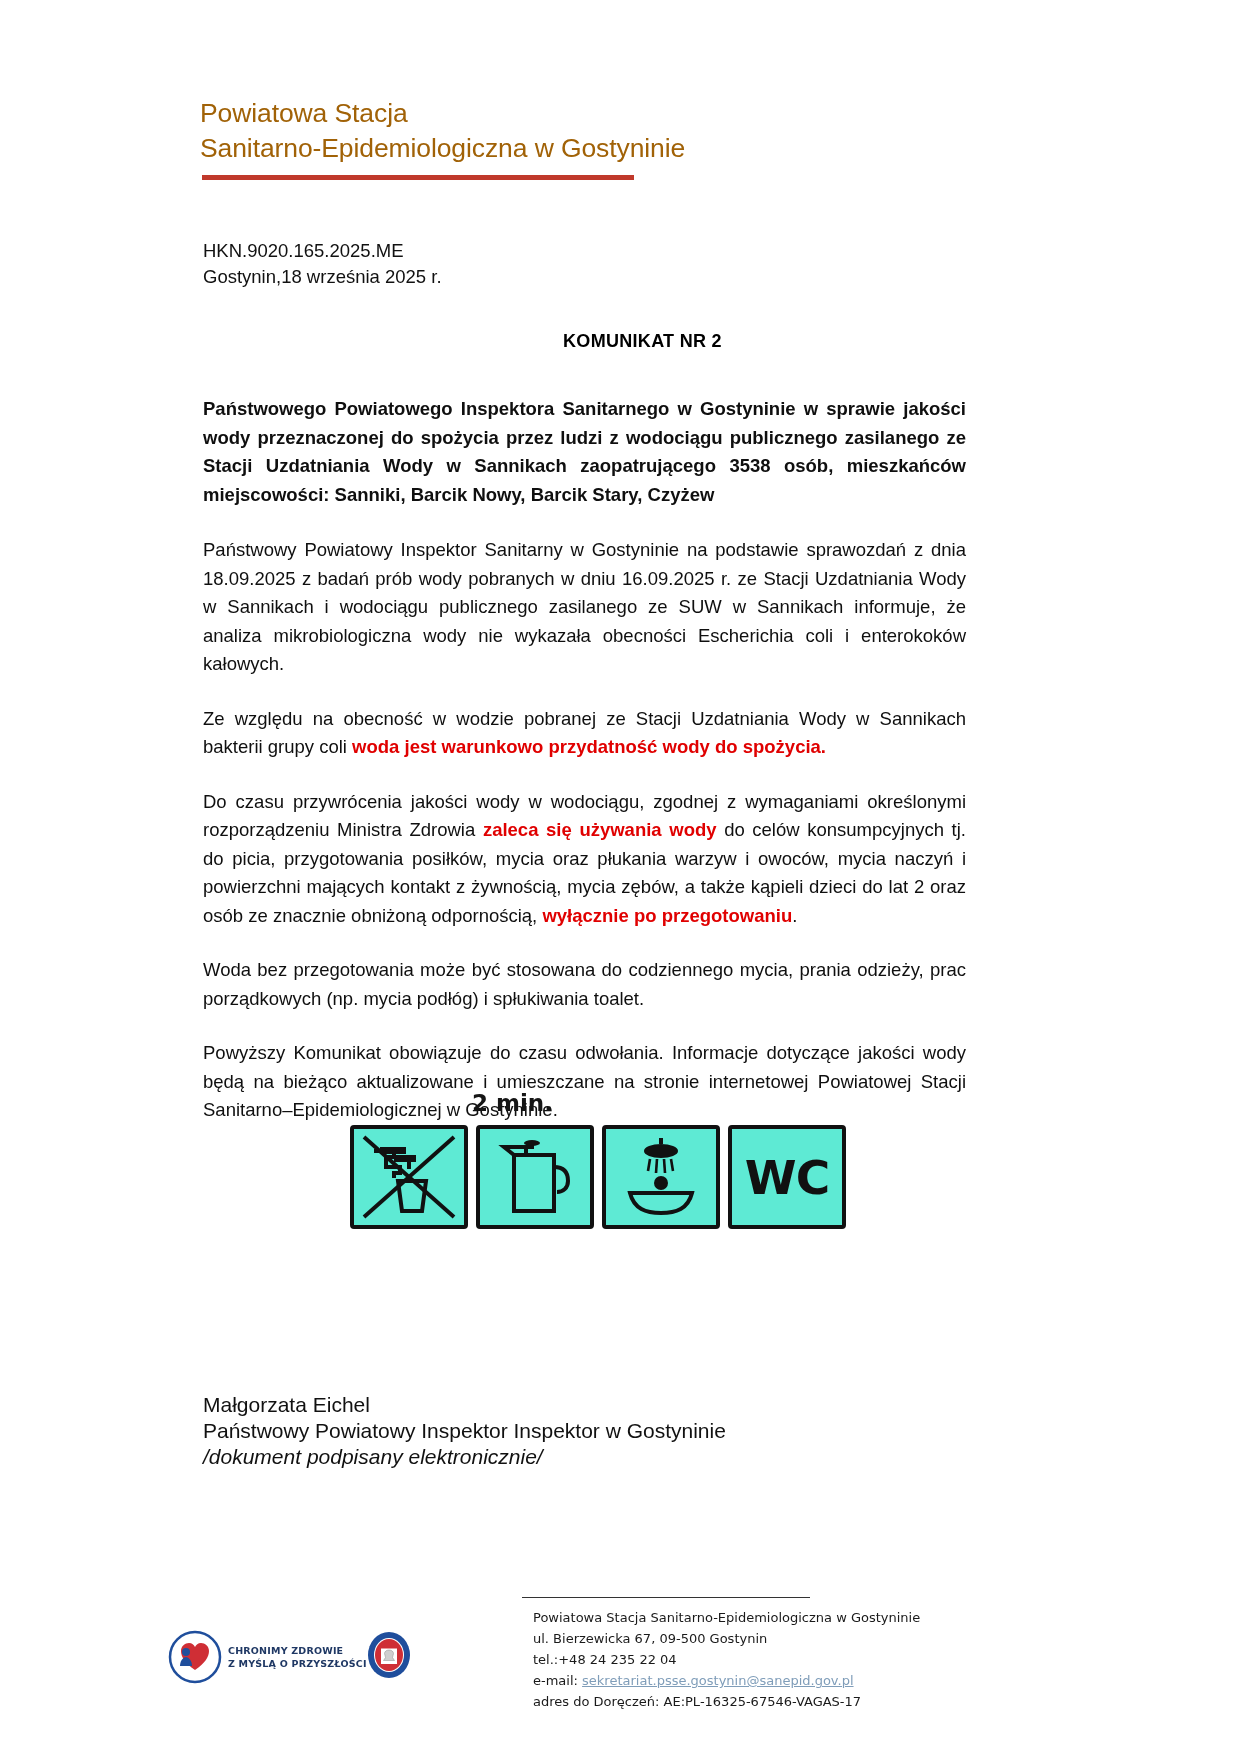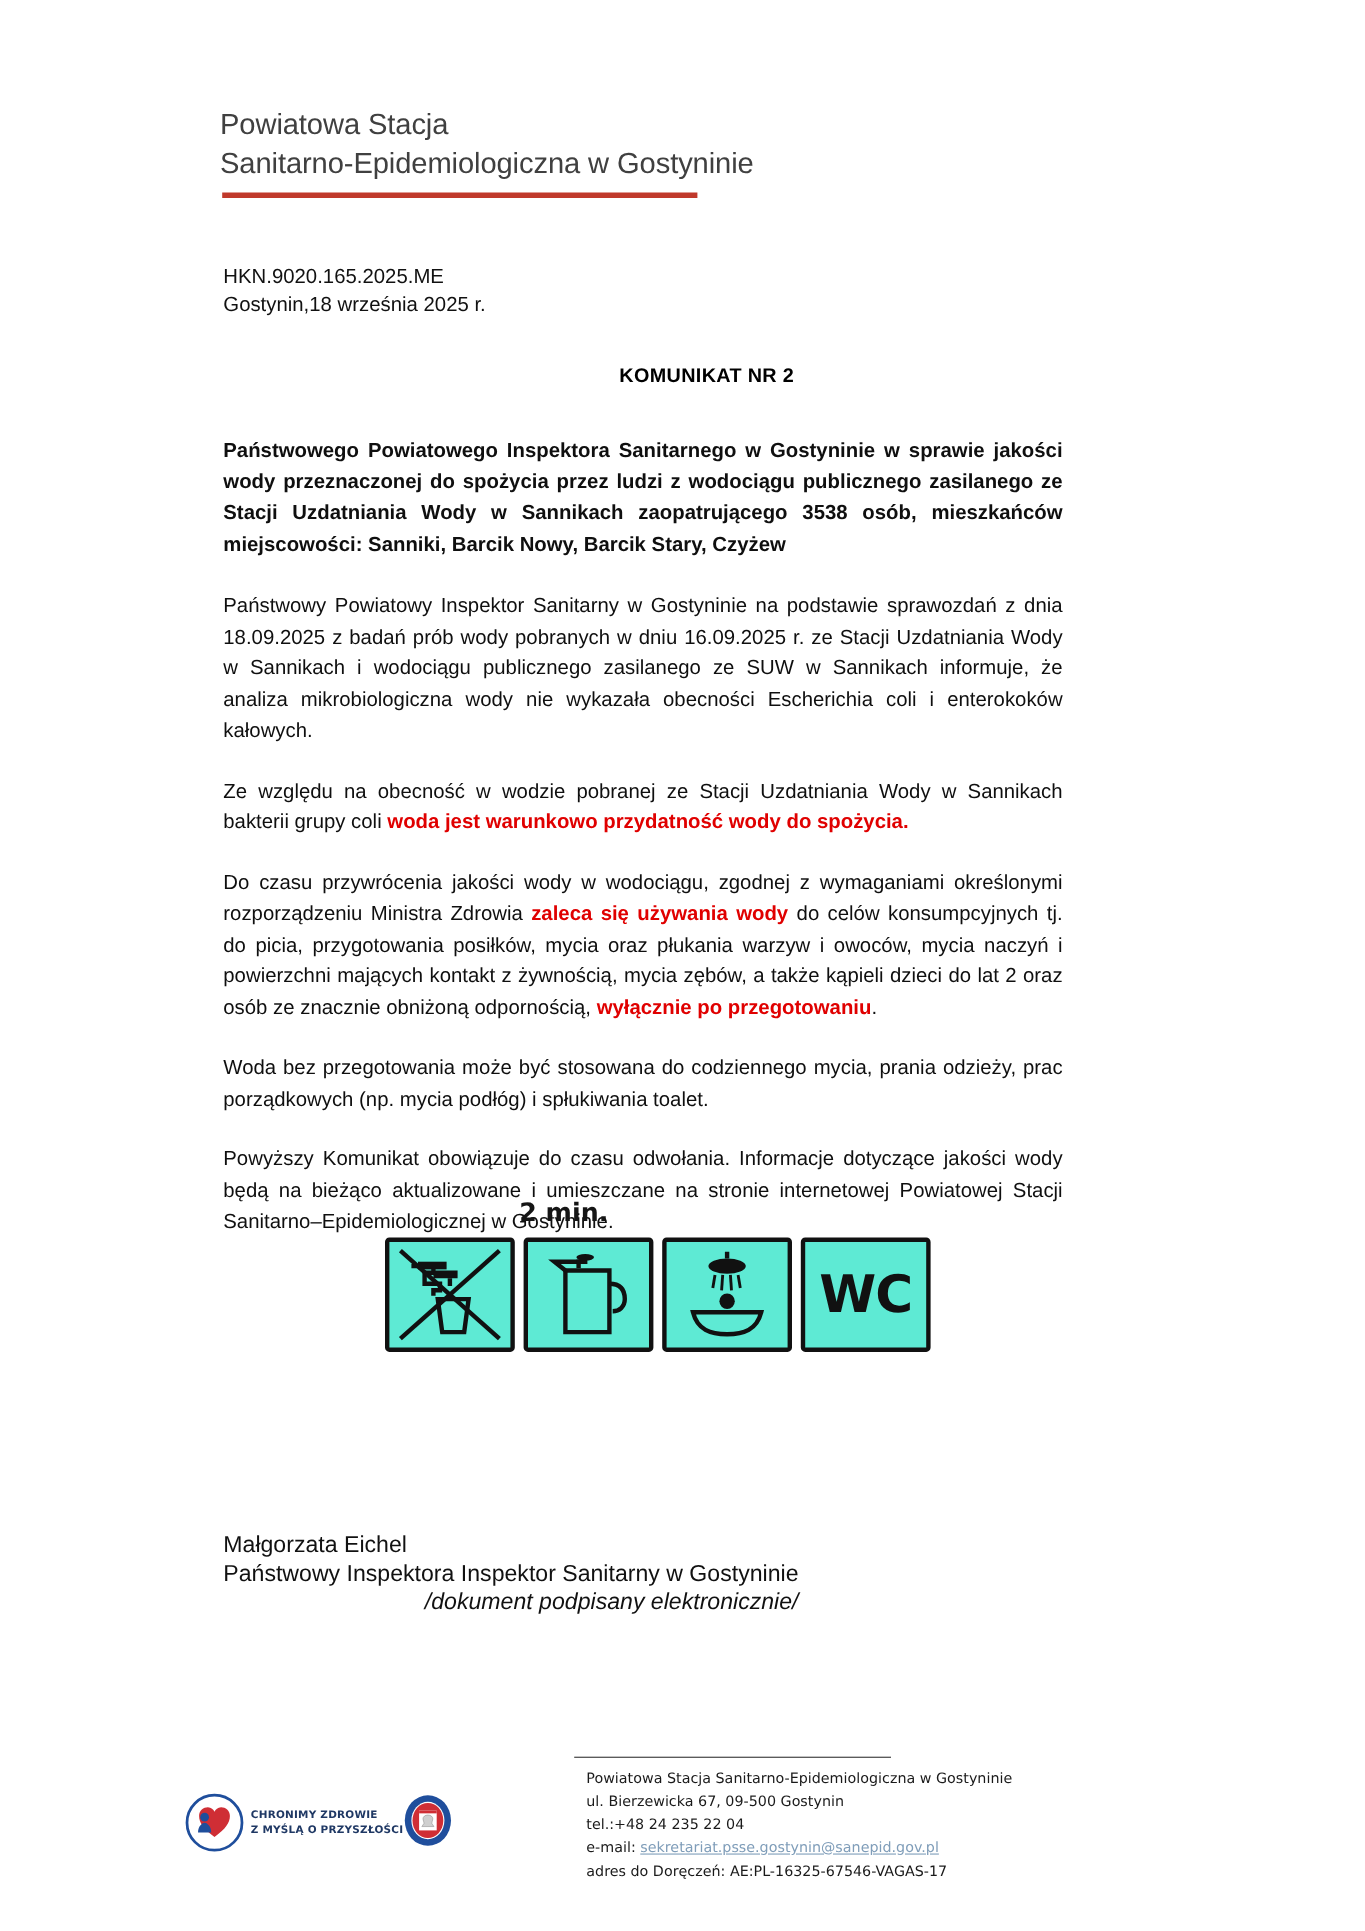--- a/index.html
+++ b/index.html
@@ -42,21 +42,21 @@
 
   .letterhead-text {
     margin-left: 14px;
     padding-top: 8px;
     flex: 1 1 auto;
   }
   .lh-line {
     font-family: "Liberation Sans", sans-serif;
     font-size: 26.5px;
     line-height: 35px;
-    color: #404040;
+    color: #a16207;
     white-space: nowrap;
     letter-spacing: -0.1px;
   }
   .lh-rule {
     margin-top: 9px;
     margin-left: 2px;
     width: 432px;
     height: 5px;
     background: #c0392b;
   }
@@ -159,21 +159,21 @@
 
   
   .signature {
     position: absolute;
     left: 203px;
     top: 1392px;
     font-size: 21px;
     line-height: 26px;
     color: #111;
   }
-  .signature .ital { font-style: italic; text-align: right; }
+  .signature .ital { font-style: italic; }
 
   
   .footer-logos {
     position: absolute;
     left: 168px;
     top: 1630px;
     display: flex;
     align-items: center;
     gap: 0;
   }
@@ -291,21 +291,21 @@
 
       <div class="picto">
         <div class="wc-text">WC</div>
       </div>
 
     </div>
   </div>
 
   <div class="signature">
     <div>Małgorzata Eichel</div>
-    <div>Państwowy Inspektora Inspektor Sanitarny w Gostyninie</div>
+    <div>Państwowy Powiatowy Inspektor Inspektor w Gostyninie</div>
     <div class="ital">/dokument podpisany elektronicznie/</div>
   </div>
 
   <div class="footer-logos">
     <div class="logo-chz">
       <svg viewBox="0 0 54 54" width="54" height="54">
         <circle cx="27" cy="27" r="25" fill="#ffffff" stroke="#1f4e9c" stroke-width="2.5"></circle>
         <path d="M27 40 c-10 -7 -14 -13 -14 -19 c0 -5 4 -8 8 -8 c3 0 5 2 6 4 c1 -2 3 -4 6 -4 c4 0 8 3 8 8 c0 6 -4 12 -14 19 z" fill="#cf2e35"></path>
         <circle cx="18" cy="22" r="4" fill="#1f4e9c"></circle>
         <path d="M12 36 c0 -6 4 -9 6 -9 c2 0 6 3 6 9 z" fill="#1f4e9c"></path>

